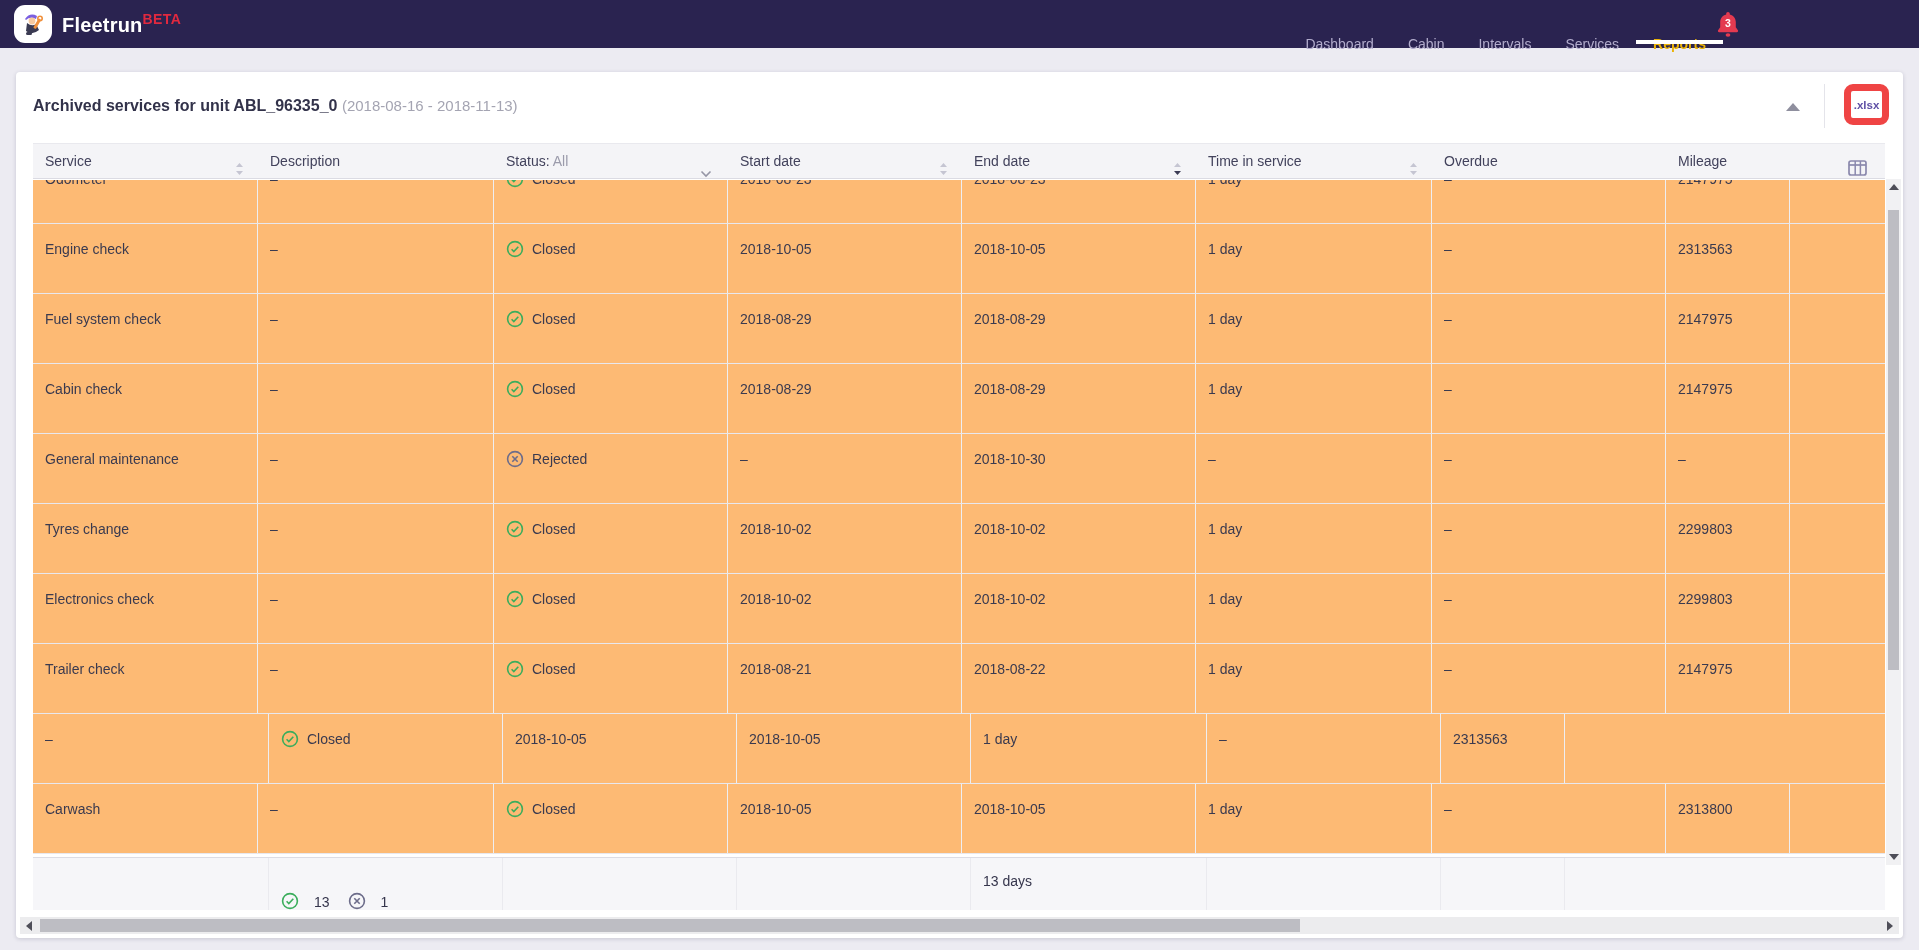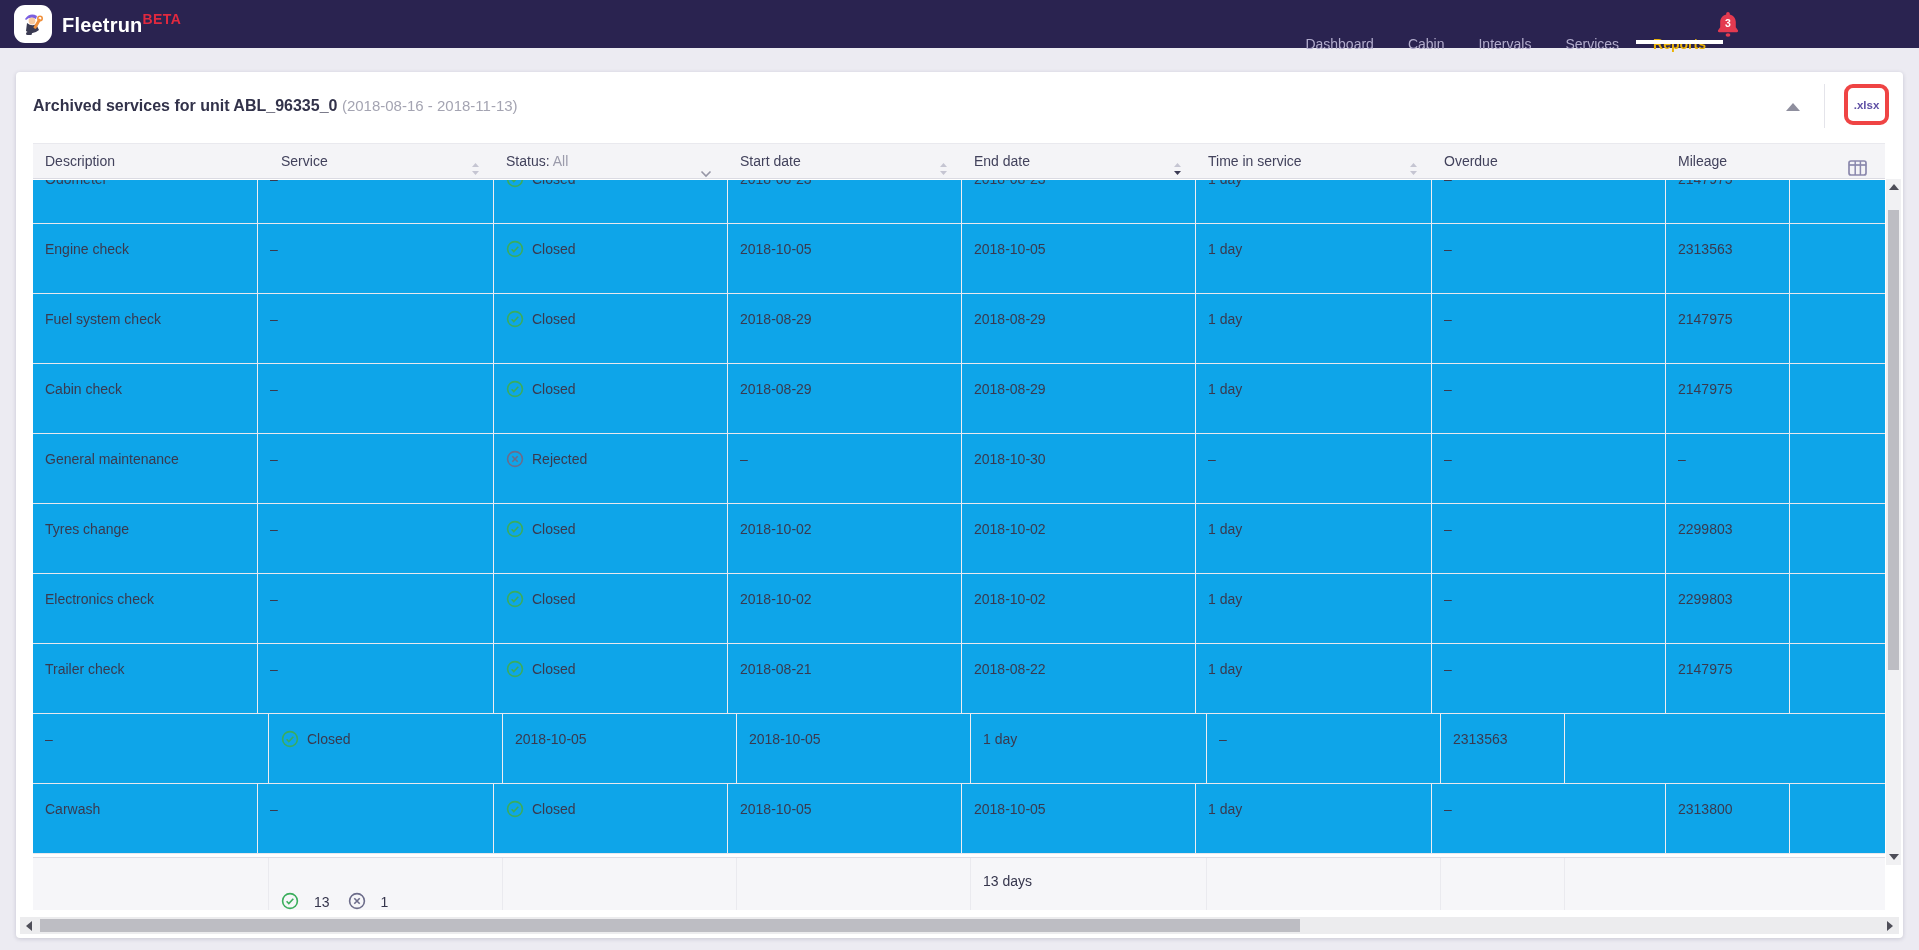--- a/index.html
+++ b/index.html
@@ -22,36 +22,36 @@
   .card { position:absolute; left:16px; top:72px; width:1887px; height:866px; background:#fff; border-radius:4px; box-shadow:0 1px 4px rgba(40,40,70,.18); }
 
   
   .title-bar { position:absolute; left:0; top:0; width:100%; height:70px; }
   .panel-title { position:absolute; left:17px; top:25px; font-size:16px; color:#32324a; }
   .panel-title b { font-weight:bold;margin-top:36px; }
   .panel-title .range { color:#a4a4b2; font-weight:normal; font-size:15px; }
   .collapse-btn { position:absolute; left:1762px; top:23px; width:30px; height:24px; display:flex; align-items:center; justify-content:center; cursor:pointer; }
   .tri-up { width:0; height:0; border-left:7px solid transparent; border-right:7px solid transparent; border-bottom:8px solid #8f8f9e; }
   .tdivider { position:absolute; left:1808px; top:12px; width:1px; height:44px; background:#e4e4ea; }
-  .xlsx-btn { position:absolute; left:1828px; top:12px; width:45px; height:41px; border:4px solid #ef4444; border-radius:9px; background:#fff; color:#5f50a5; font-size:11.5px; font-weight:bold; display:flex; align-items:center; justify-content:center; cursor:pointer; }
+  .xlsx-btn { position:absolute; left:1828px; top:12px; width:45px; height:41px; border:7px solid #ef4444; border-radius:9px; background:#fff; color:#5f50a5; font-size:11.5px; font-weight:bold; display:flex; align-items:center; justify-content:center; cursor:pointer; }
 
   
   .thead { position:absolute; left:17px; top:71px; width:1852px; height:36px; background:#f4f4f7; border-top:1px solid #e9e9ee; border-bottom:1px solid #dbdbe3; display:flex; }
   .th { position:relative; height:34px; line-height:34px; padding-left:12px; font-size:14px; color:#42425c; white-space:nowrap; }
   .th .muted { color:#9b9bab; }
   .sort-ic { position:absolute; right:14px; top:10px; }
   .chev { position:absolute; right:16px; top:12px; }
   .cols-ic { position:absolute; right:18px; top:10px; cursor:pointer; }
 
   .w0{width:225px;} .w1{width:236px;} .w2{width:234px;} .w3{width:234px;}
   .w4{width:234px;} .w5{width:236px;} .w6{width:234px;} .w7{width:124px;} .w8{width:95px;}
 
   .viewport { position:absolute; left:17px; top:108px; width:1852px; height:676px; overflow:hidden; }
   .rows { margin-top:-26px; }
-  .tr { display:flex; width:1852px; height:70px; border-bottom:1px solid #e8e8ee; background:#0ea5e9; }
+  .tr { display:flex; width:1852px; height:70px; border-bottom:1px solid #e8e8ee; background:#fdba74; }
   .td { height:69px; padding:17px 8px 0 12px; font-size:14px; color:#3a3a4f; border-right:1px solid #eeeef2; white-space:nowrap; overflow:hidden; }
   .td.c-spacer { border-right:none; }
   .c-status { display:flex; align-items:flex-start; }
   .st-icon { display:inline-block; margin-right:8px; margin-top:-1px; }
   .st-icon svg { display:block; }
 
   .tfoot { position:absolute; left:17px; top:785px; width:1852px; height:53px; background:#f6f6f9; border-top:1px solid #dcdce4; display:flex; }
   .tf { height:52px; padding:15px 8px 0 12px; font-size:14px; color:#35354c; border-right:1px solid #eaeaef; white-space:nowrap; }
   .tf.c-spacer { border-right:none; }
   .foot-status { display:flex; align-items:flex-end; padding-top:13px; }
@@ -112,28 +112,28 @@
         <b>Archived services for unit ABL_96335_0</b> <span class="range">(2018-08-16 - 2018-11-13)</span>
       </div>
       <div class="collapse-btn">
           <div class="tri-up"></div>
         </div>
       <div class="tdivider"></div>
       <button class="xlsx-btn">.xlsx</button>
     </div>
 
     <div class="thead">
-      <div class="th w1"><span>Description</span></div>
       <div class="th w0">
         <span>Service</span>
         <span class="sort-ic"><svg width="9" height="14" viewBox="0 0 9 14">
               <path d="M4.5 1 8 5H1z" fill="#c5c5d2"></path>
               <path d="M4.5 13 1 9h7z" fill="#c5c5d2"></path>
             </svg></span>
       </div>
+      <div class="th w1"><span>Description</span></div>
       <div class="th w2">
         <span>Status:</span> <span class="muted">All</span>
         <span class="chev"><svg width="12" height="8" viewBox="0 0 12 8">
               <path d="M1.5 1.5 6 6l4.5-4.5" fill="none" stroke="#9595a5" stroke-width="1.6"></path>
             </svg></span>
       </div>
       <div class="th w3">
         <span>Start date</span>
         <span class="sort-ic"><svg width="9" height="14" viewBox="0 0 9 14">
               <path d="M4.5 1 8 5H1z" fill="#c5c5d2"></path>

